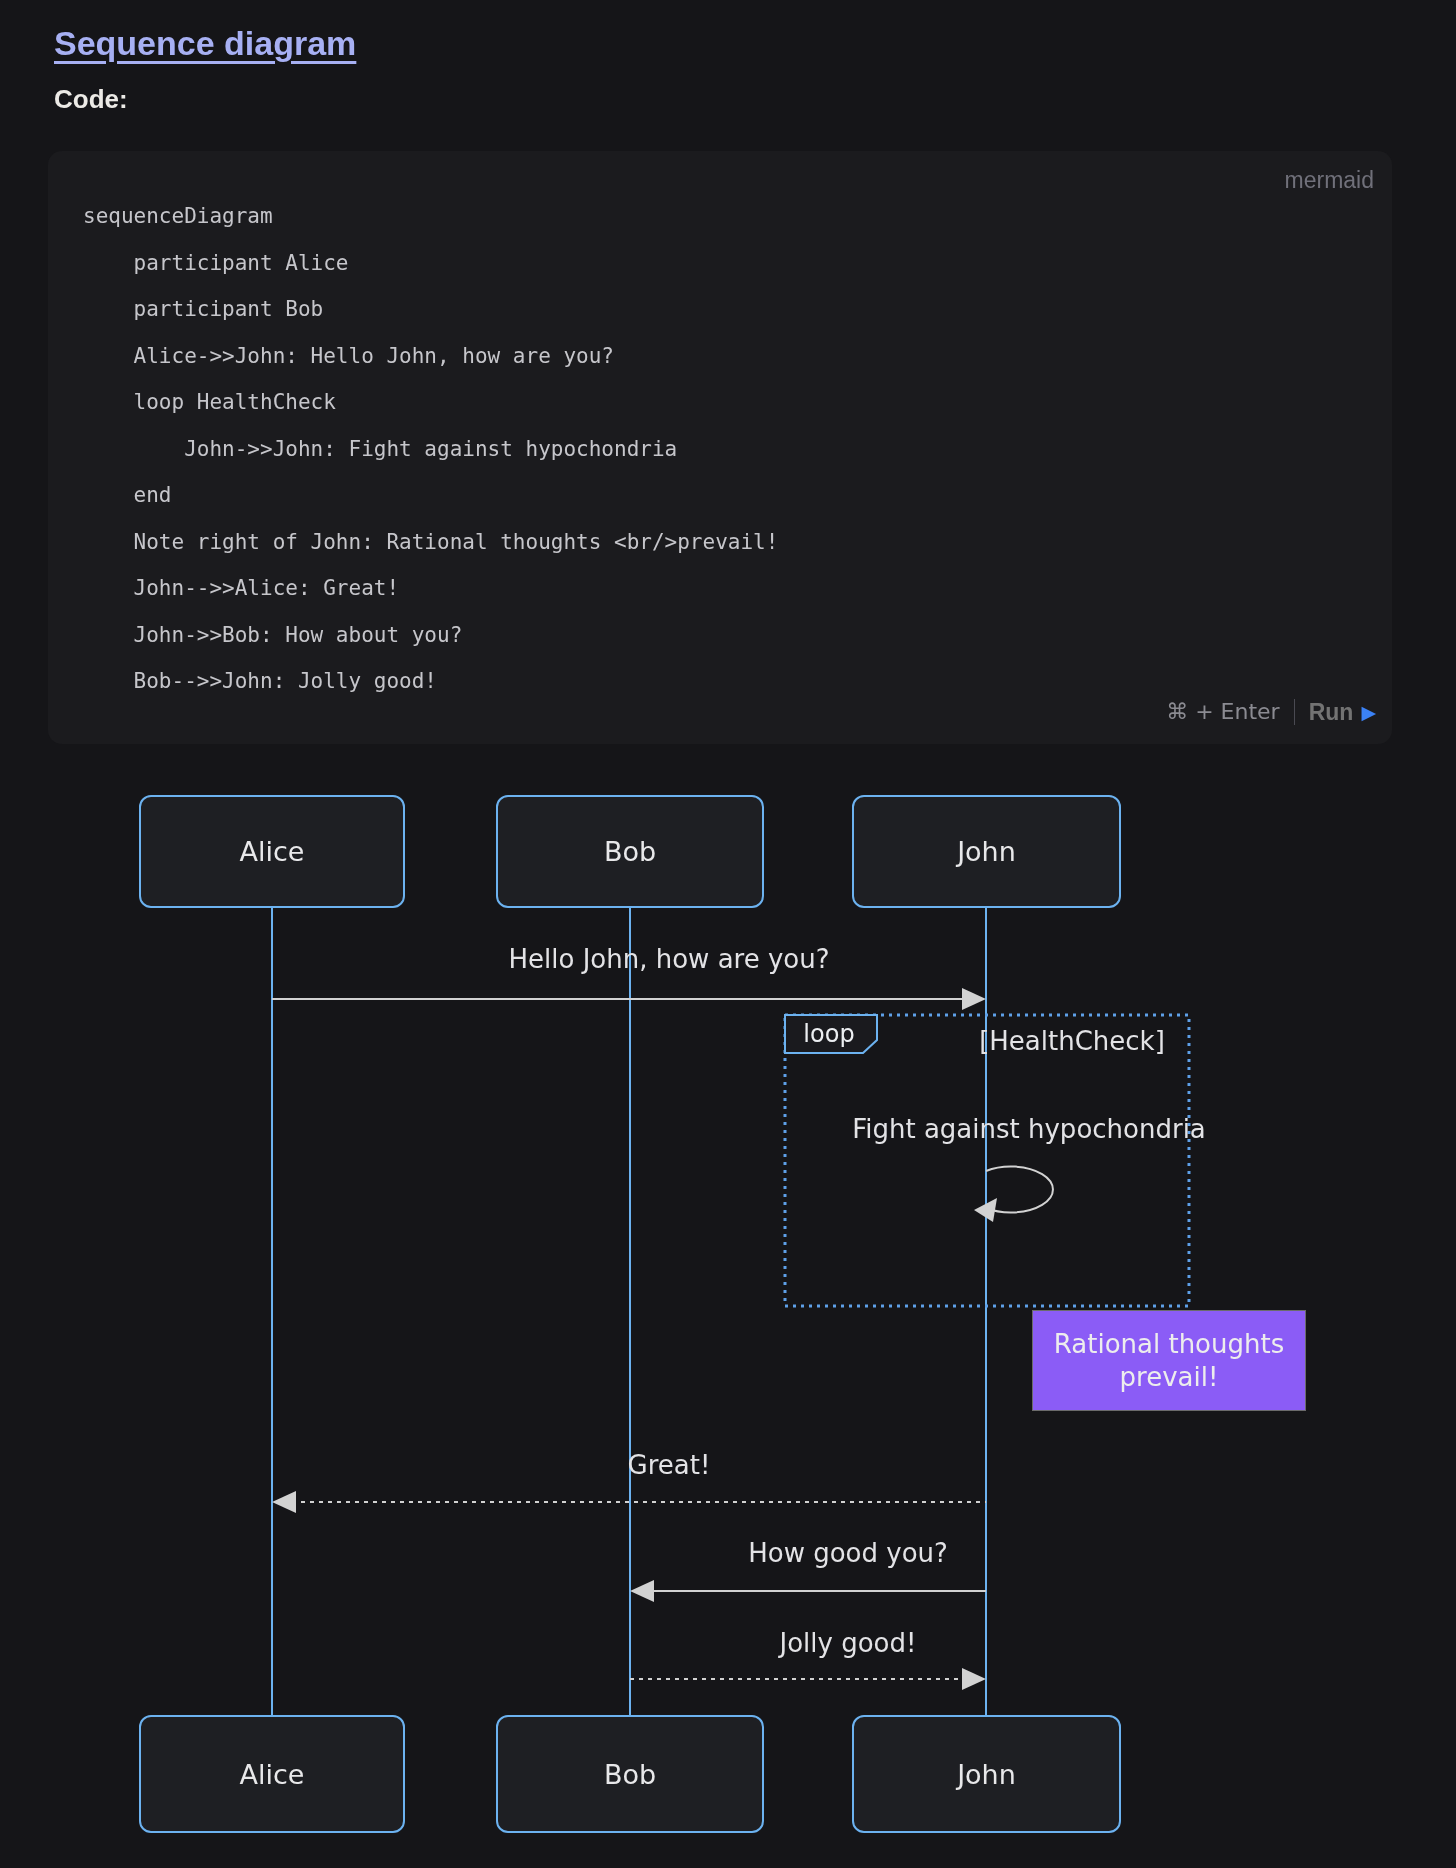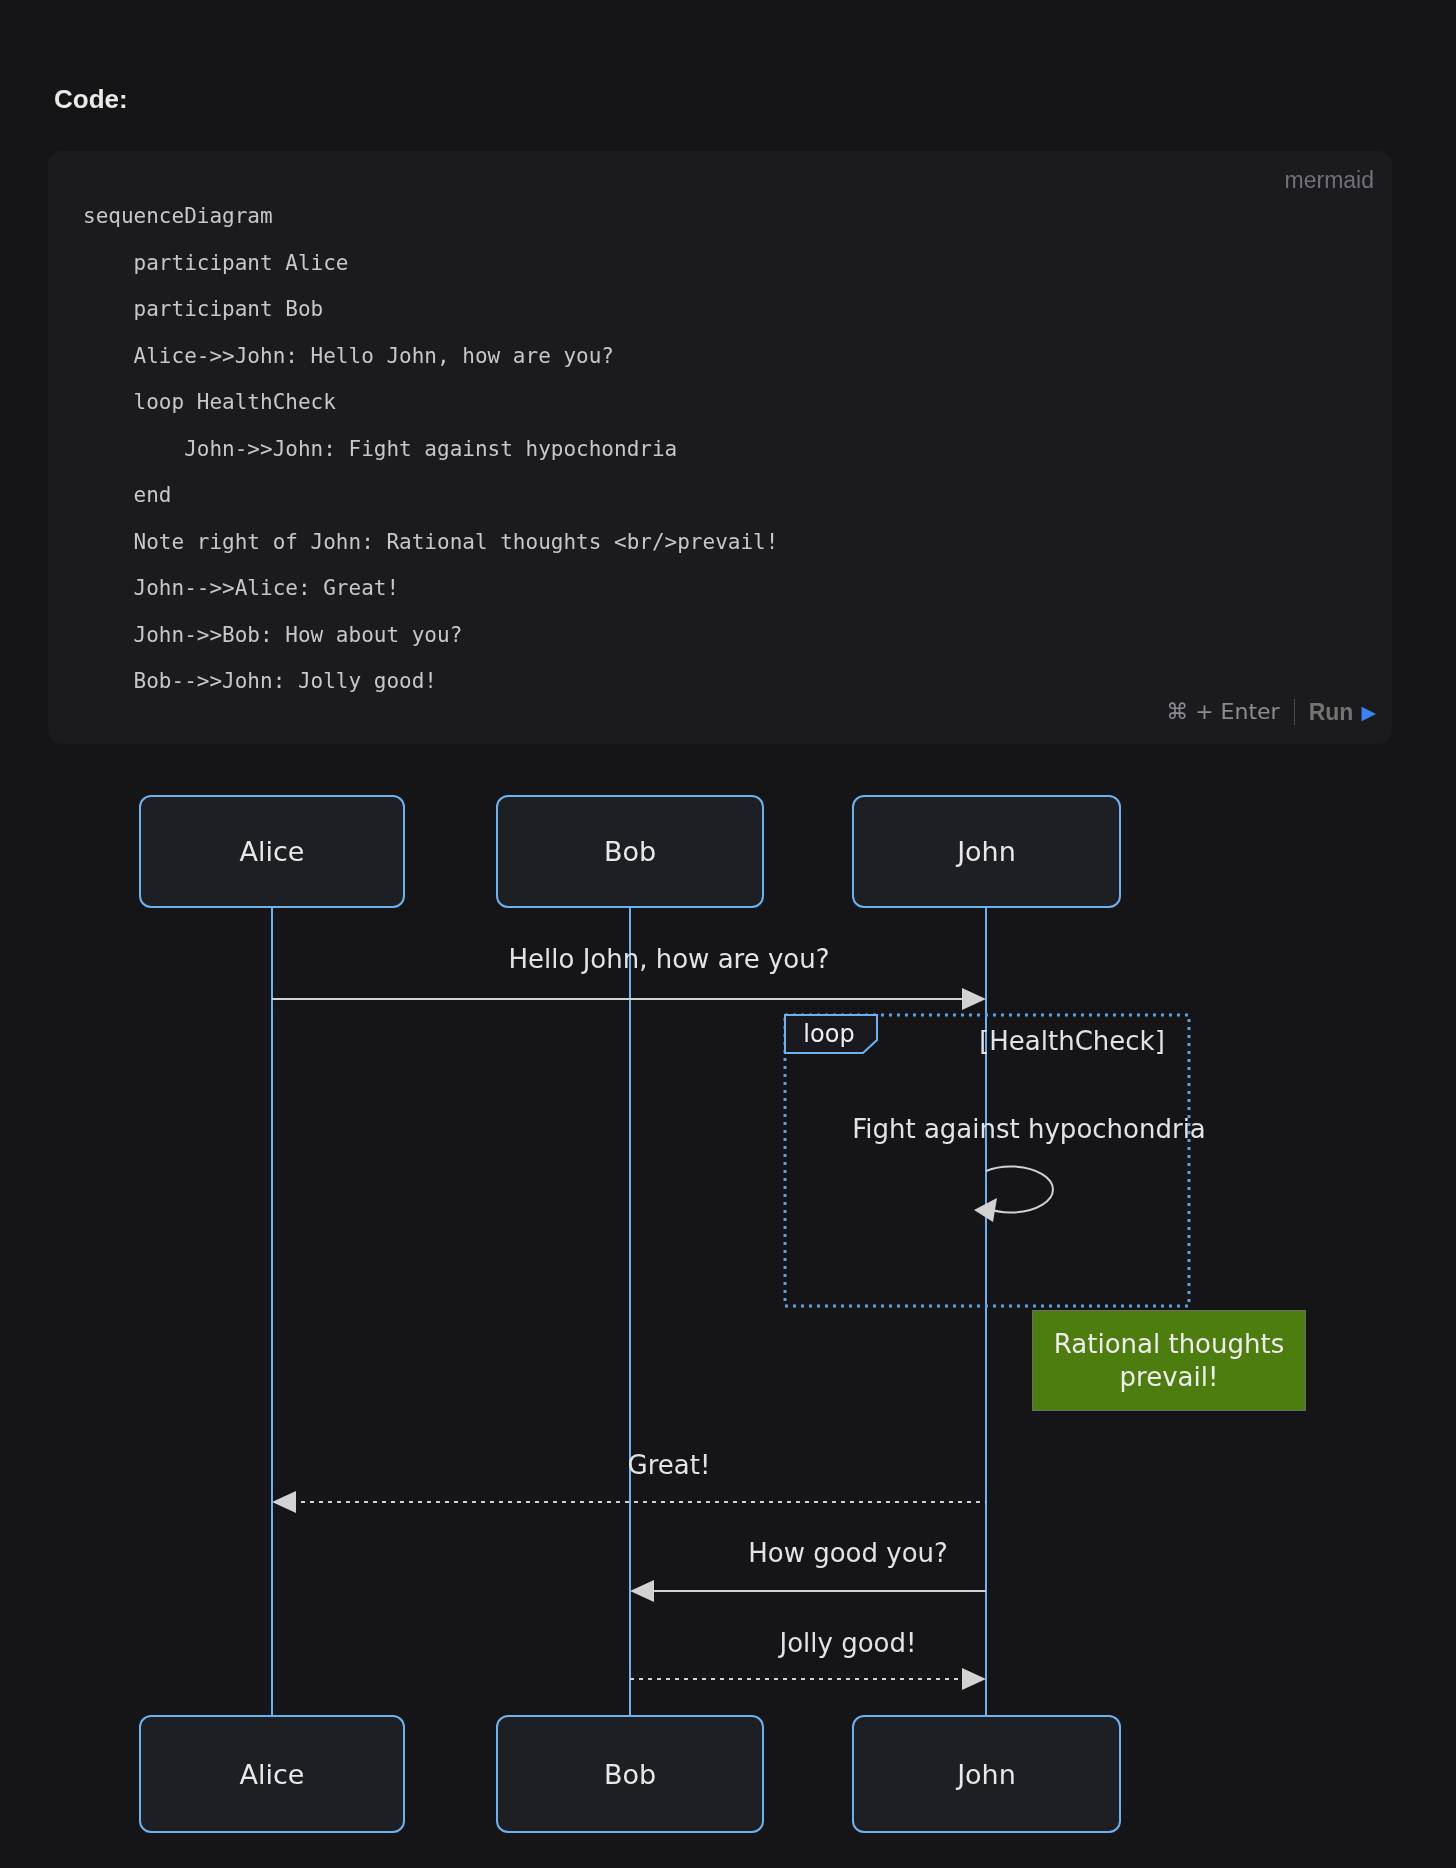--- a/index.html
+++ b/index.html
@@ -25,30 +25,31 @@
   .dg-svg{position:absolute;left:0;top:0;}
   .pbox{position:absolute;height:113px;background:#1e1f23;border:2px solid #6cb2f0;border-radius:12px;
         display:flex;align-items:center;justify-content:center;color:#e8e8ea;font-size:27px;
         font-family:"DejaVu Sans",sans-serif;box-sizing:border-box;}
   .pbox.bottom{height:118px;}
   .msg-label{position:absolute;transform:translateX(-50%);color:#e3e3e6;font-size:26px;
              font-family:"DejaVu Sans",sans-serif;white-space:nowrap;margin-left:40px;}
   .loop-title{position:absolute;left:785px;top:1015px;width:88px;height:38px;display:flex;
               align-items:center;justify-content:center;color:#eceef1;font-size:24px;
               font-family:"DejaVu Sans",sans-serif;}
-  .note-box{position:absolute;left:1032px;top:1310px;width:274px;height:101px;background:#4d7c0f;
+  .note-box{position:absolute;left:1032px;top:1310px;width:274px;height:101px;background:#8b5cf6;
             border:1px solid #6b6b6b;display:flex;flex-direction:column;align-items:center;
             justify-content:center;color:#ededed;font-size:26px;line-height:33px;
             font-family:"DejaVu Sans",sans-serif;box-sizing:border-box;}
 </style>
 </head>
 <body>
 
 <div id="page">
 
+  <a class="title-link">Sequence diagram</a>
   <div class="code-label">Code:</div>
 
   <div class="code-block">
     <div class="lang-badge">mermaid</div>
     <pre class="code-pre"><div>sequenceDiagram</div><div>    participant Alice</div><div>    participant Bob</div><div>    Alice-&gt;&gt;John: Hello John, how are you?</div><div>    loop HealthCheck</div><div>        John-&gt;&gt;John: Fight against hypochondria</div><div>    end</div><div>    Note right of John: Rational thoughts &lt;br/&gt;prevail!</div><div>    John--&gt;&gt;Alice: Great!</div><div>    John-&gt;&gt;Bob: How about you?</div><div>    Bob--&gt;&gt;John: Jolly good!</div></pre>
     <div class="code-footer">
       <span class="shortcut-hint">⌘ + Enter</span>
       <span class="footer-divider"></span>
       <button class="run-button">
         <span class="run-label">Run</span>

